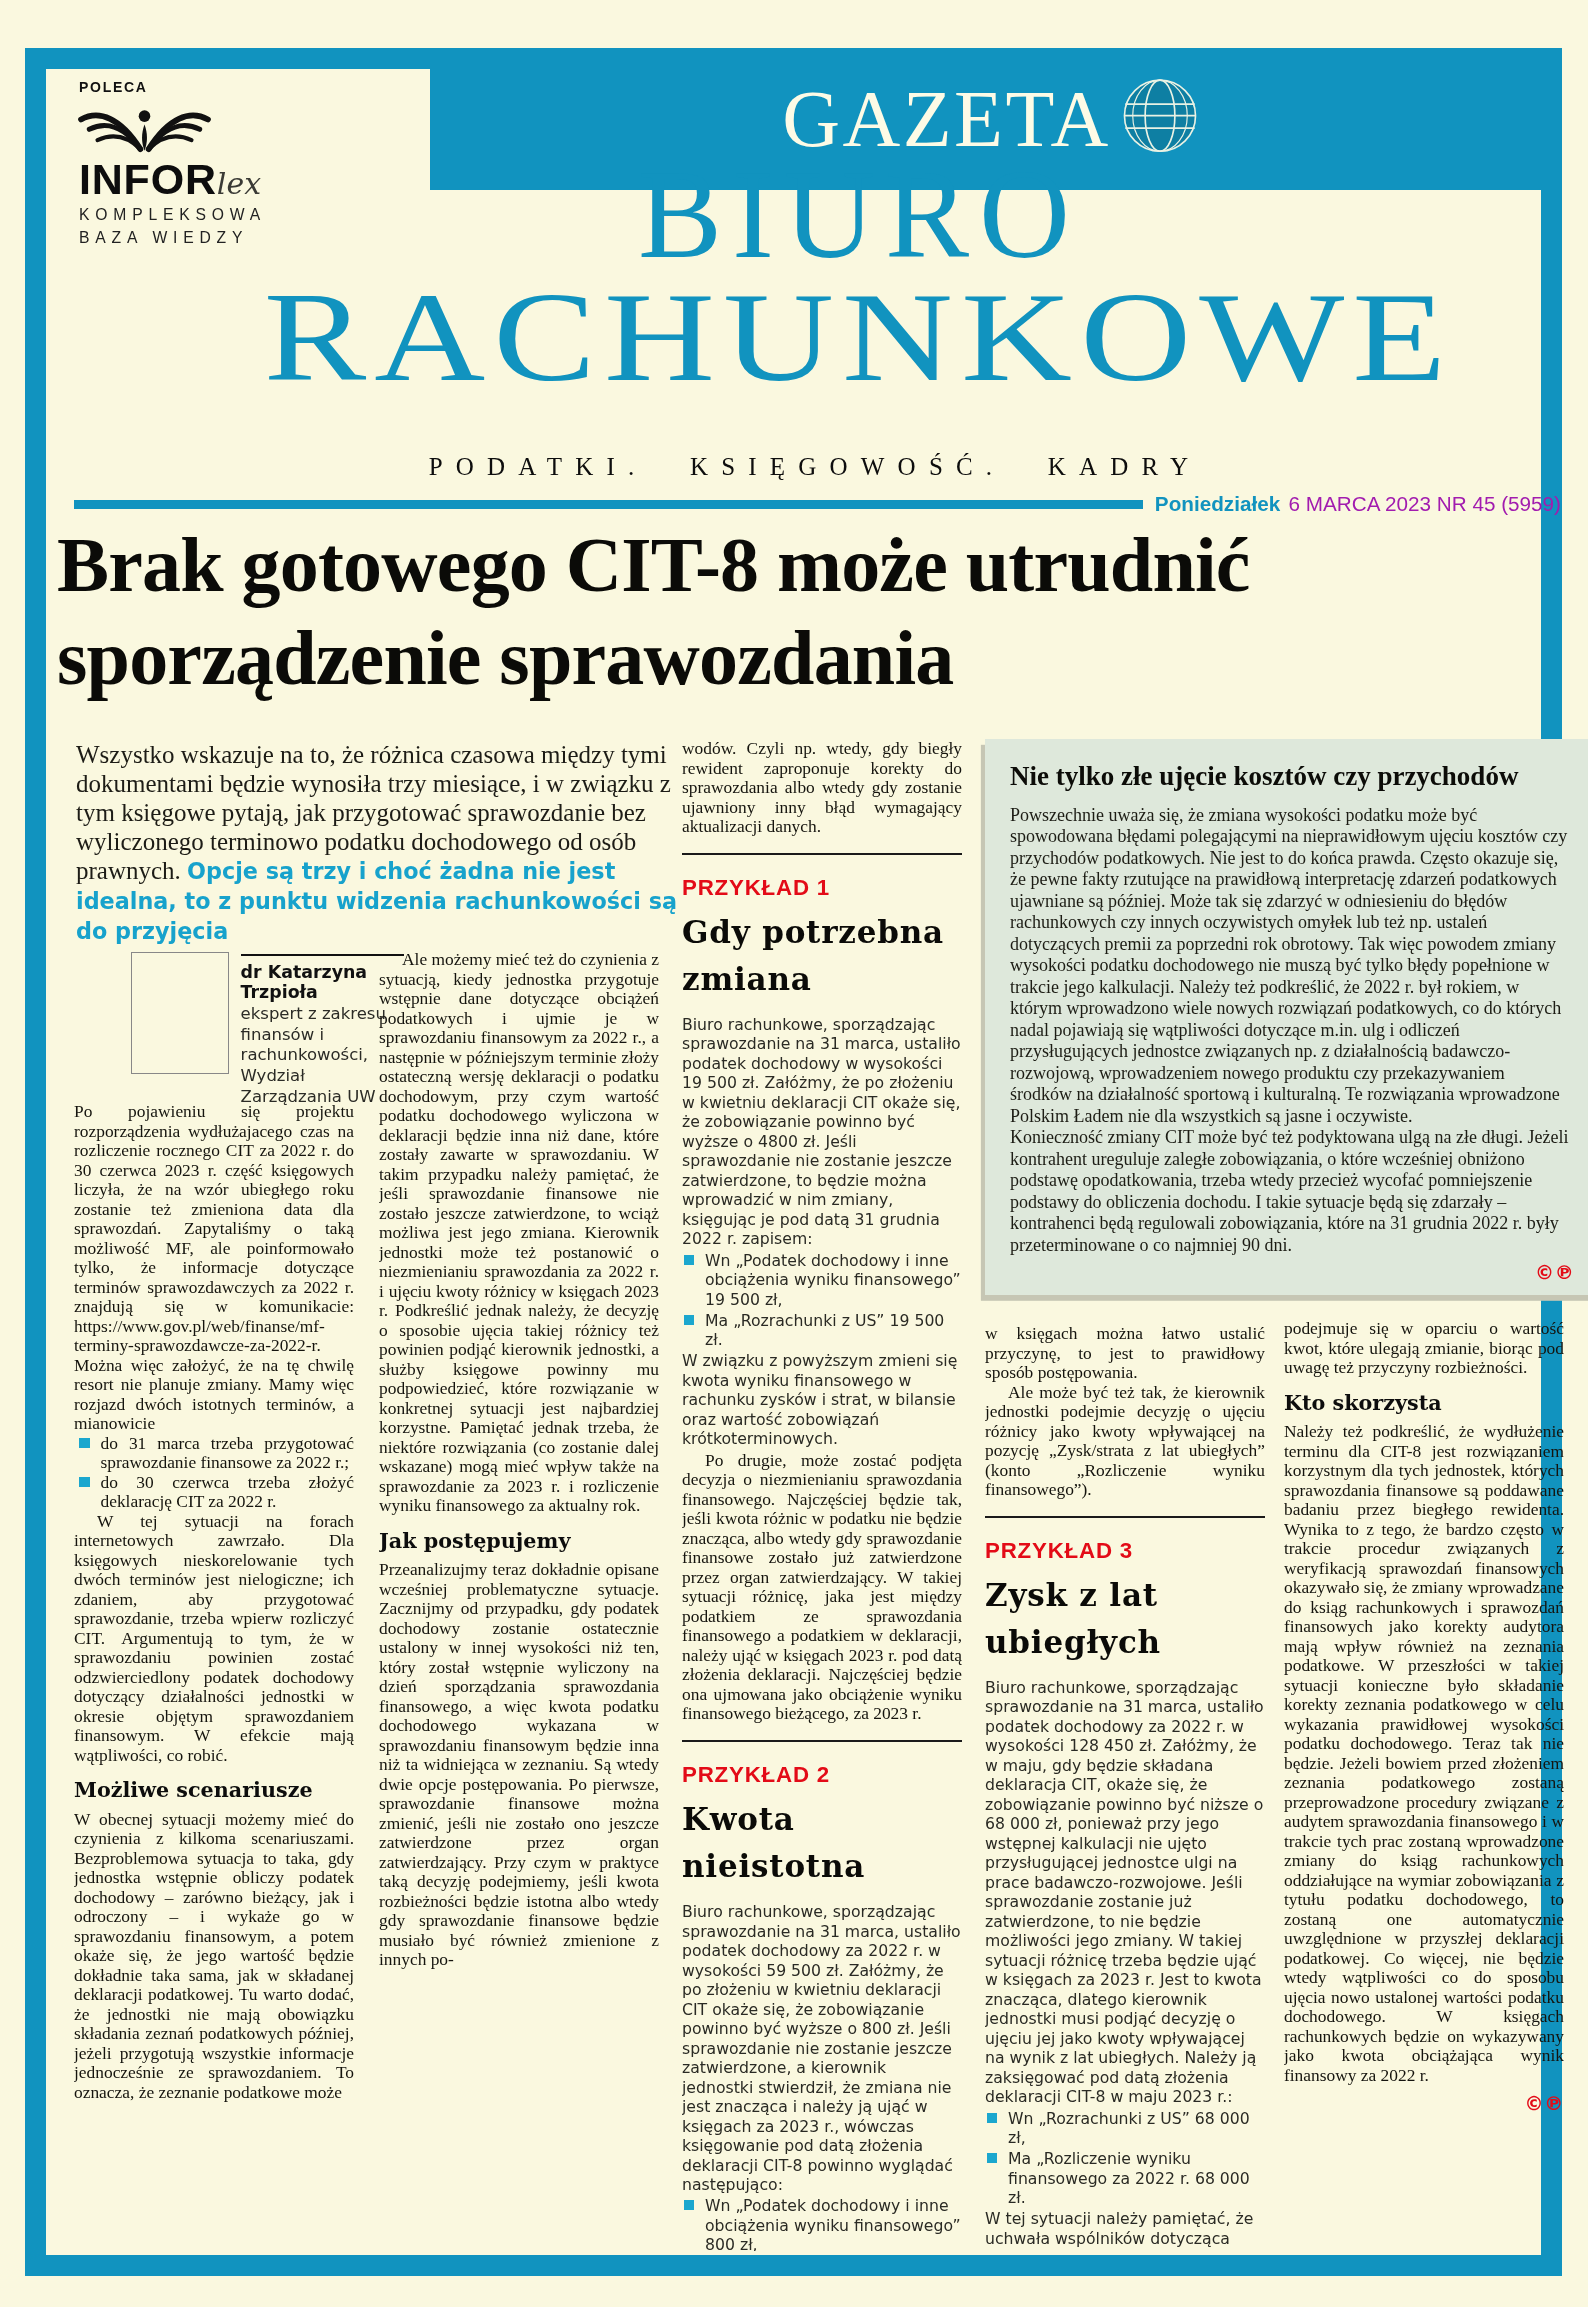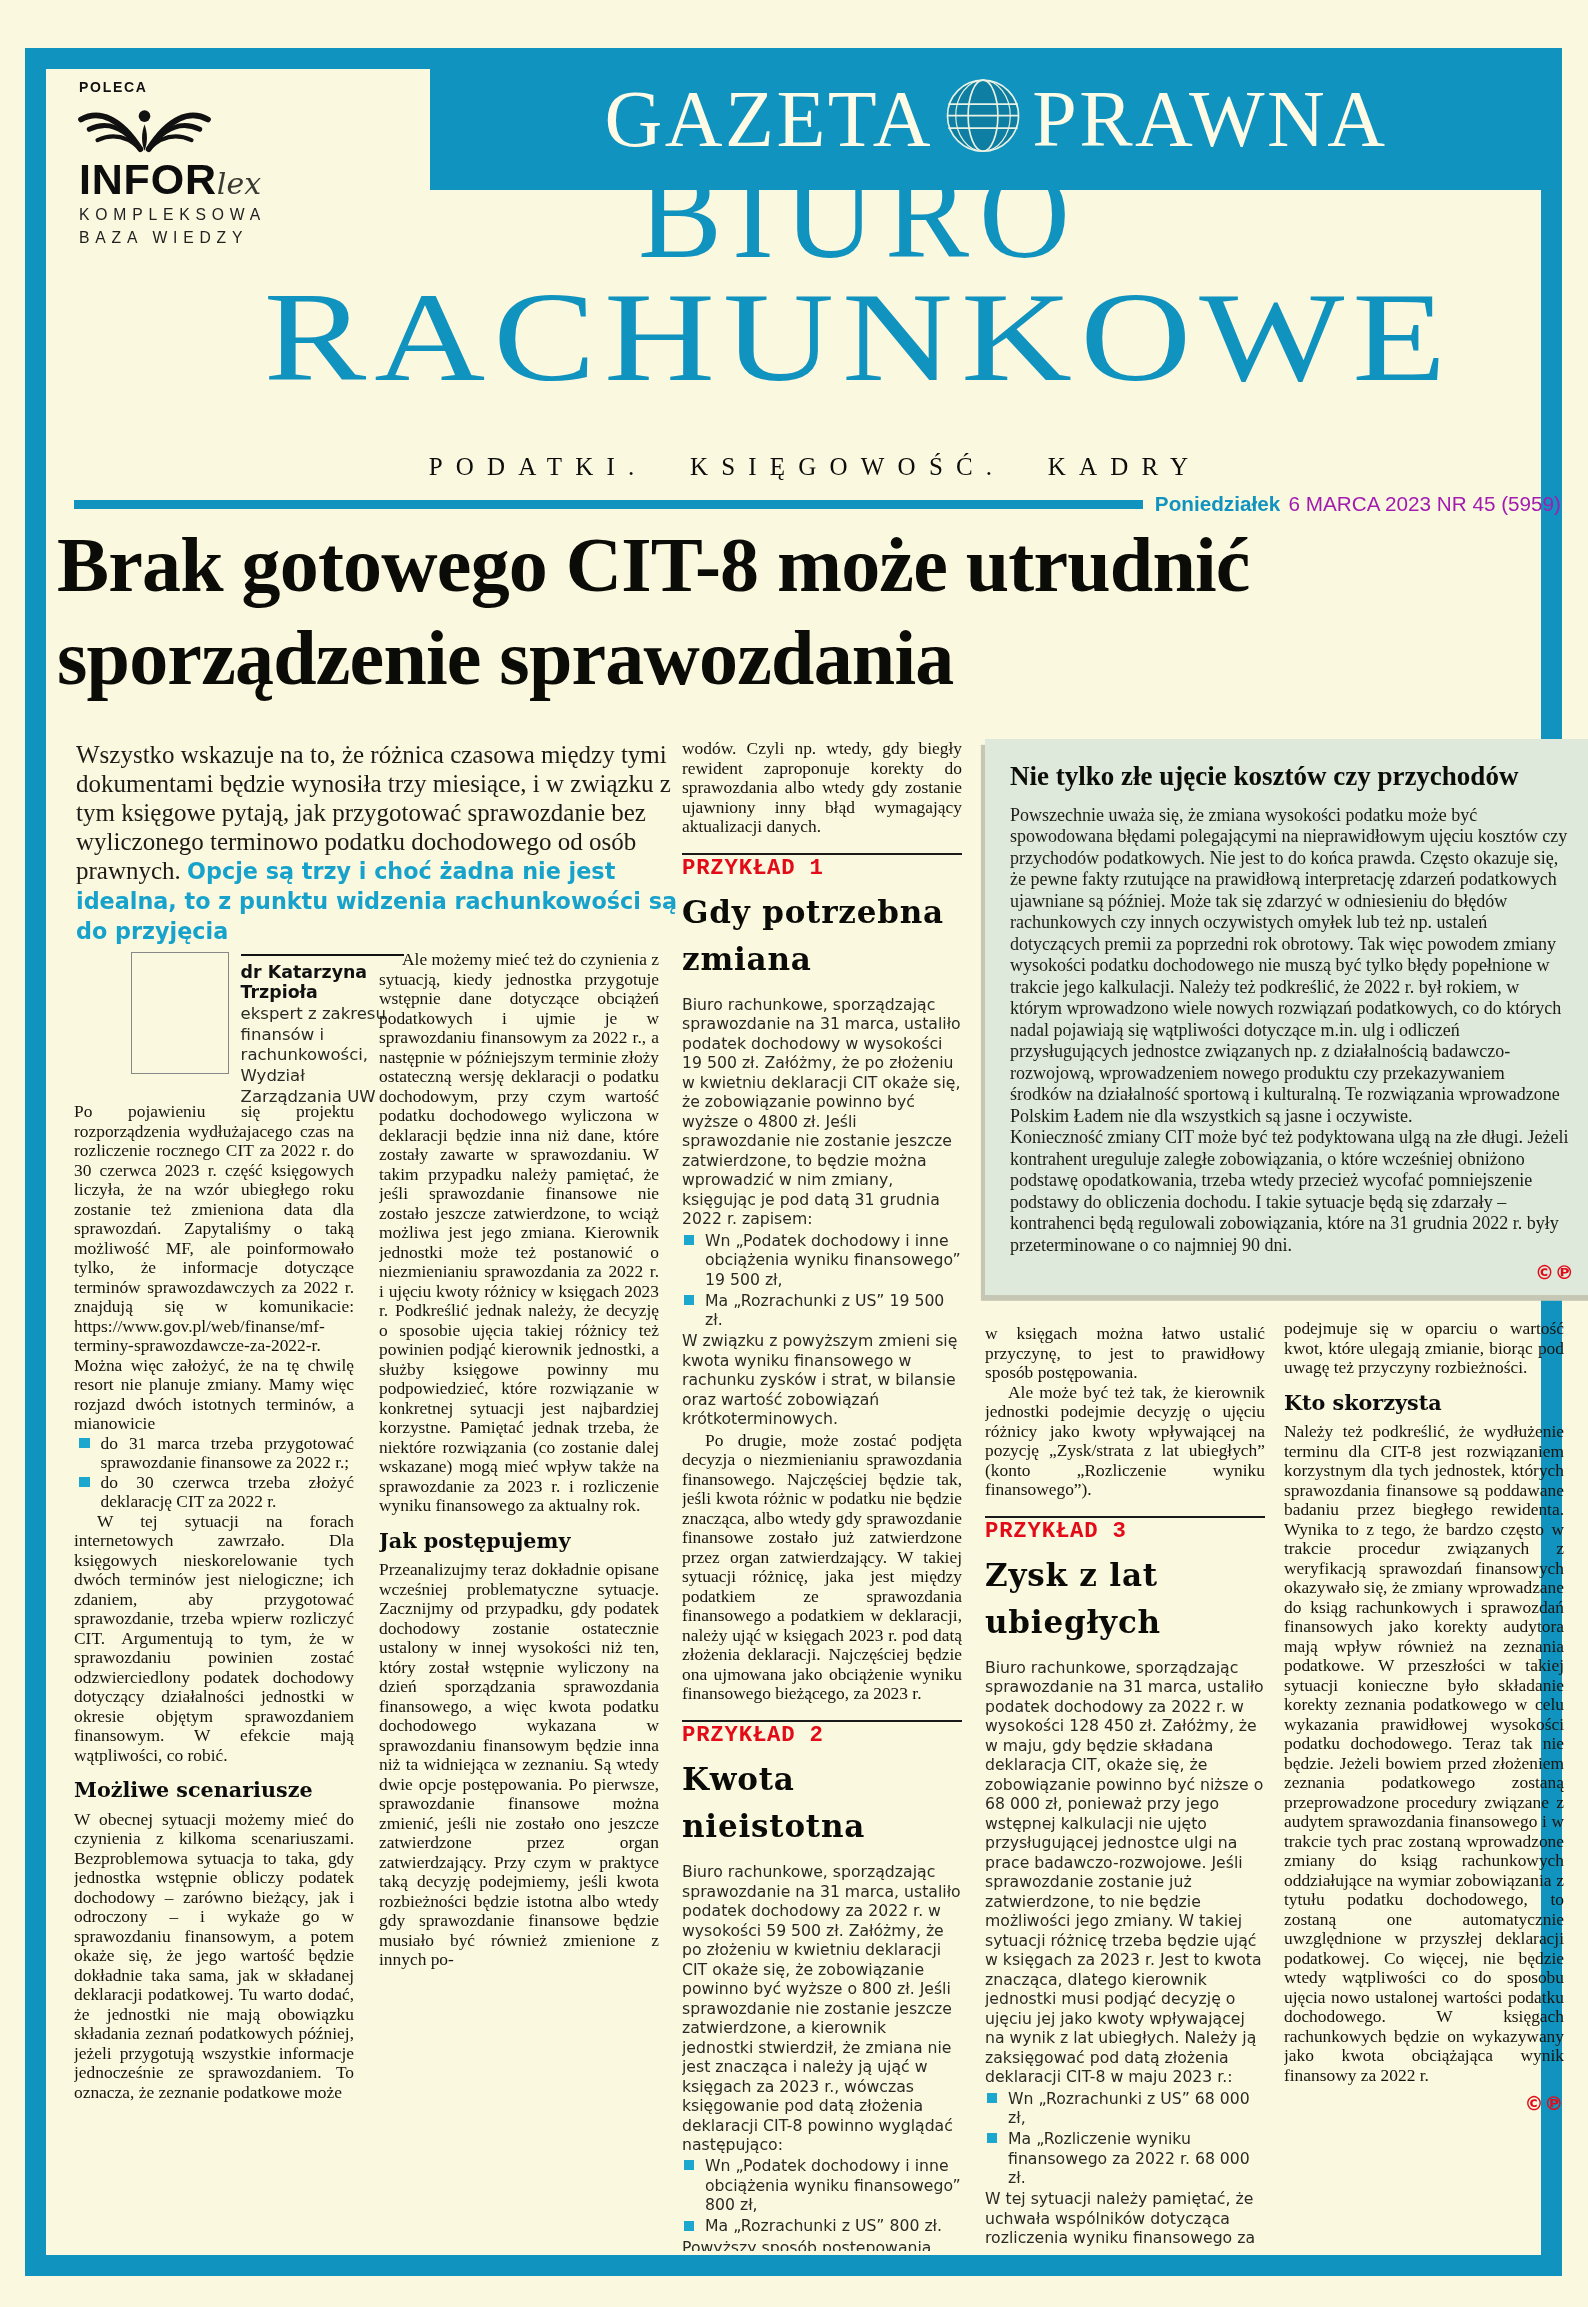--- a/index.html
+++ b/index.html
@@ -96,22 +96,22 @@
     margin:13.2px 0 6.6px;color:#0d0d0d;
   }
   .bullet{
     font-family:"Liberation Serif",serif;font-size:17.4px;line-height:19.5px;
     text-align:justify;position:relative;padding-left:26.5px;color:var(--ink);
   }
   .bullet::before{
     content:"";position:absolute;left:5px;top:4.1px;width:10.8px;height:10.8px;background:var(--accent-light);
   }
   .xlabel{
-    border-top:2.5px solid #1a1a1a;padding-top:0;margin-top:16.5px;margin-bottom:8.3px;
-    font-family:Liberation Mono, monospace;font-weight:bold;font-size:22.3px;letter-spacing:0.8px;color:var(--red);
+    border-top:2.5px solid #1a1a1a;padding-top:20px;margin-top:16.5px;margin-bottom:8.3px;
+    font-family:Liberation Sans, sans-serif;font-weight:bold;font-size:22.3px;letter-spacing:0.8px;color:var(--red);
   }
   .xtitle{
     font-family:"DejaVu Serif",serif;font-weight:bold;font-size:31px;line-height:47px;
     color:#0b0b08;margin-bottom:11.6px;letter-spacing:0.8px;
   }
   .xp{
     font-family:"DejaVu Sans",sans-serif;font-size:15.7px;line-height:19.5px;color:#2a2a24;margin-bottom:1.7px;
   }
   .xbullet{
     font-family:"DejaVu Sans",sans-serif;font-size:15.7px;line-height:19.5px;color:#2a2a24;
@@ -173,21 +173,20 @@
 <div class="masthead-band">
   <span class="masthead-word">GAZETA</span>
   <svg class="globe" width="76" height="76" viewBox="0 0 92 92">
     <circle cx="46" cy="46" r="43" fill="#0E7FA3" stroke="#E9F2E4" stroke-width="2"></circle>
     <ellipse cx="46" cy="46" rx="18" ry="43" fill="none" stroke="#E9F2E4" stroke-width="2"></ellipse>
     <ellipse cx="46" cy="46" rx="33" ry="43" fill="none" stroke="#E9F2E4" stroke-width="1.4"></ellipse>
     <line x1="4" y1="32" x2="88" y2="32" stroke="#E9F2E4" stroke-width="2"></line>
     <line x1="3" y1="46" x2="89" y2="46" stroke="#E9F2E4" stroke-width="2"></line>
     <line x1="4" y1="61" x2="88" y2="61" stroke="#E9F2E4" stroke-width="2"></line>
   </svg>
-  <span class="masthead-word">PRAWNA</span>
 </div>
 
 <div class="brand-title">
   <div class="brand-line1">BIURO</div>
   <div class="brand-line2">RACHUNKOWE</div>
 </div>
 <div class="subtitle">PODATKI. KSIĘGOWOŚĆ. KADRY</div>
 
 <div class="dateline">
   <div class="date-bar"></div>

